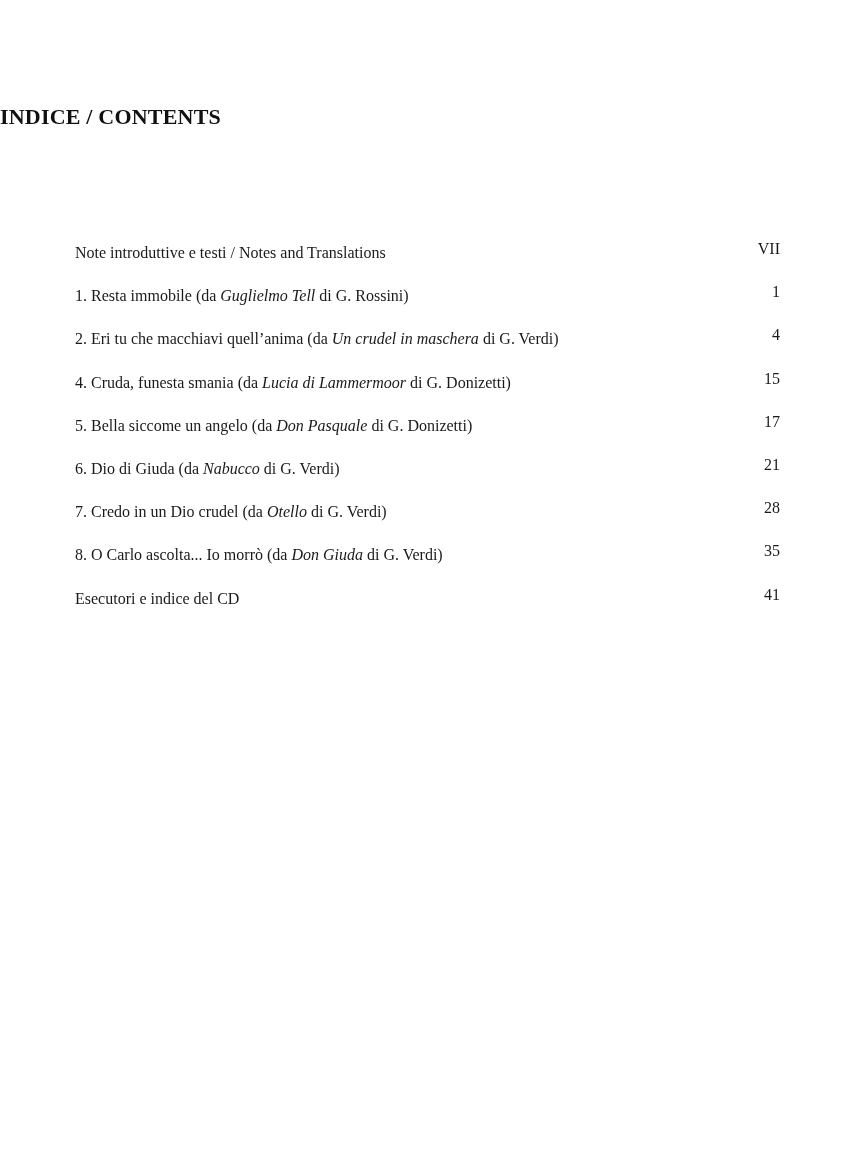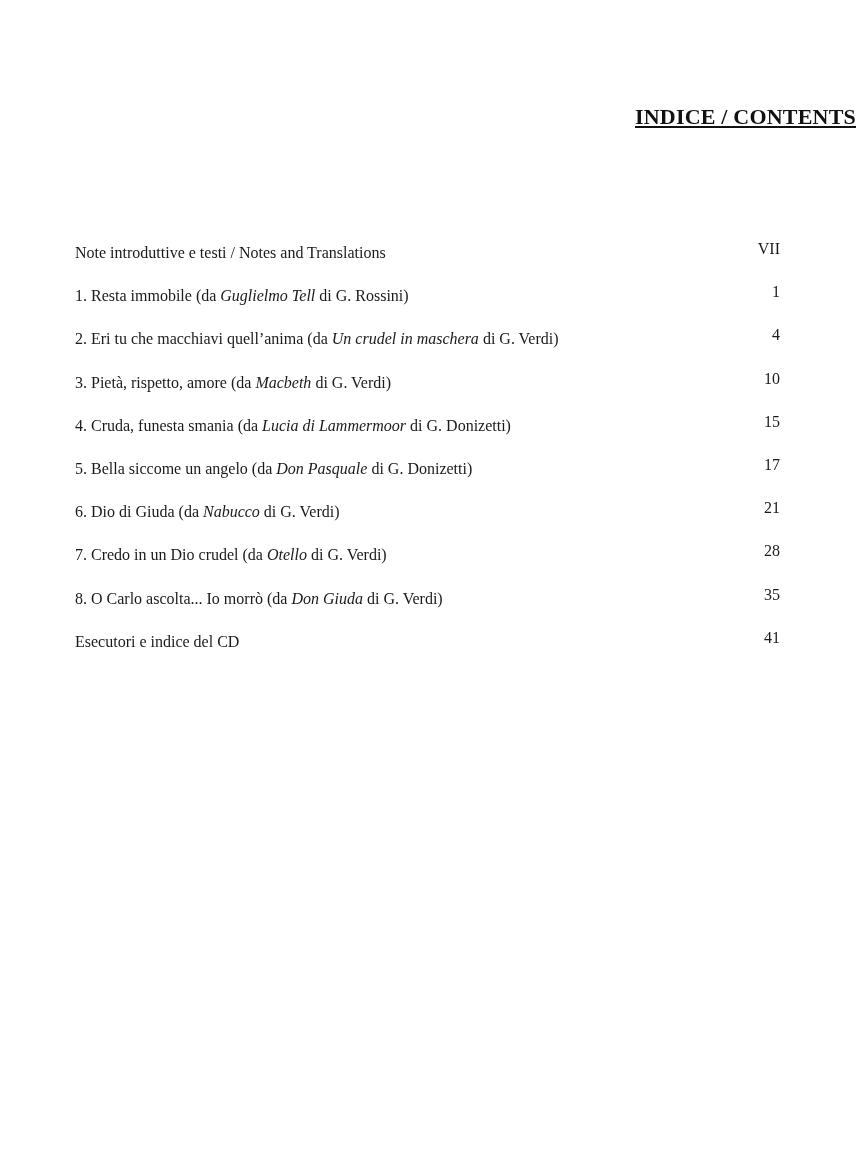--- a/index.html
+++ b/index.html
@@ -13,26 +13,25 @@
       position: relative;
       overflow: hidden;
       font-family: "Liberation Serif", "DejaVu Serif", serif;
       color: #1a1a1a;
     }
     .page-title {
       position: absolute;
       top: 104px;
       left: 0;
       width: 856px;
-      text-align: right;
+      text-align: left;
       font-weight: bold;
       font-size: 22px;
       letter-spacing: 0.2px;
       color: #111;
-      text-decoration: underline;
     }
     .toc {
       position: absolute;
       top: 238px;
       left: 75px;
       width: 705px;
     }
     .toc-row {
       position: relative;
       height: 43.2px;
@@ -67,24 +66,20 @@
   </div>
   <div class="toc-row">
     <span class="toc-label"><span>1. Resta immobile (da </span><i>Guglielmo Tell</i><span> di G. Rossini)</span></span>
     <span class="toc-page">1</span>
   </div>
   <div class="toc-row">
     <span class="toc-label"><span>2. Eri tu che macchiavi quell’anima (da </span><i>Un crudel in maschera</i><span> di G. Verdi)</span></span>
     <span class="toc-page">4</span>
   </div>
   <div class="toc-row">
-    <span class="toc-label"><span>3. Pietà, rispetto, amore (da </span><i>Macbeth</i><span> di G. Verdi)</span></span>
-    <span class="toc-page">10</span>
-  </div>
-  <div class="toc-row">
     <span class="toc-label"><span>4. Cruda, funesta smania (da </span><i>Lucia di Lammermoor</i><span> di G. Donizetti)</span></span>
     <span class="toc-page">15</span>
   </div>
   <div class="toc-row">
     <span class="toc-label"><span>5. Bella siccome un angelo (da </span><i>Don Pasquale</i><span> di G. Donizetti)</span></span>
     <span class="toc-page">17</span>
   </div>
   <div class="toc-row">
     <span class="toc-label"><span>6. Dio di Giuda (da </span><i>Nabucco</i><span> di G. Verdi)</span></span>
     <span class="toc-page">21</span>

